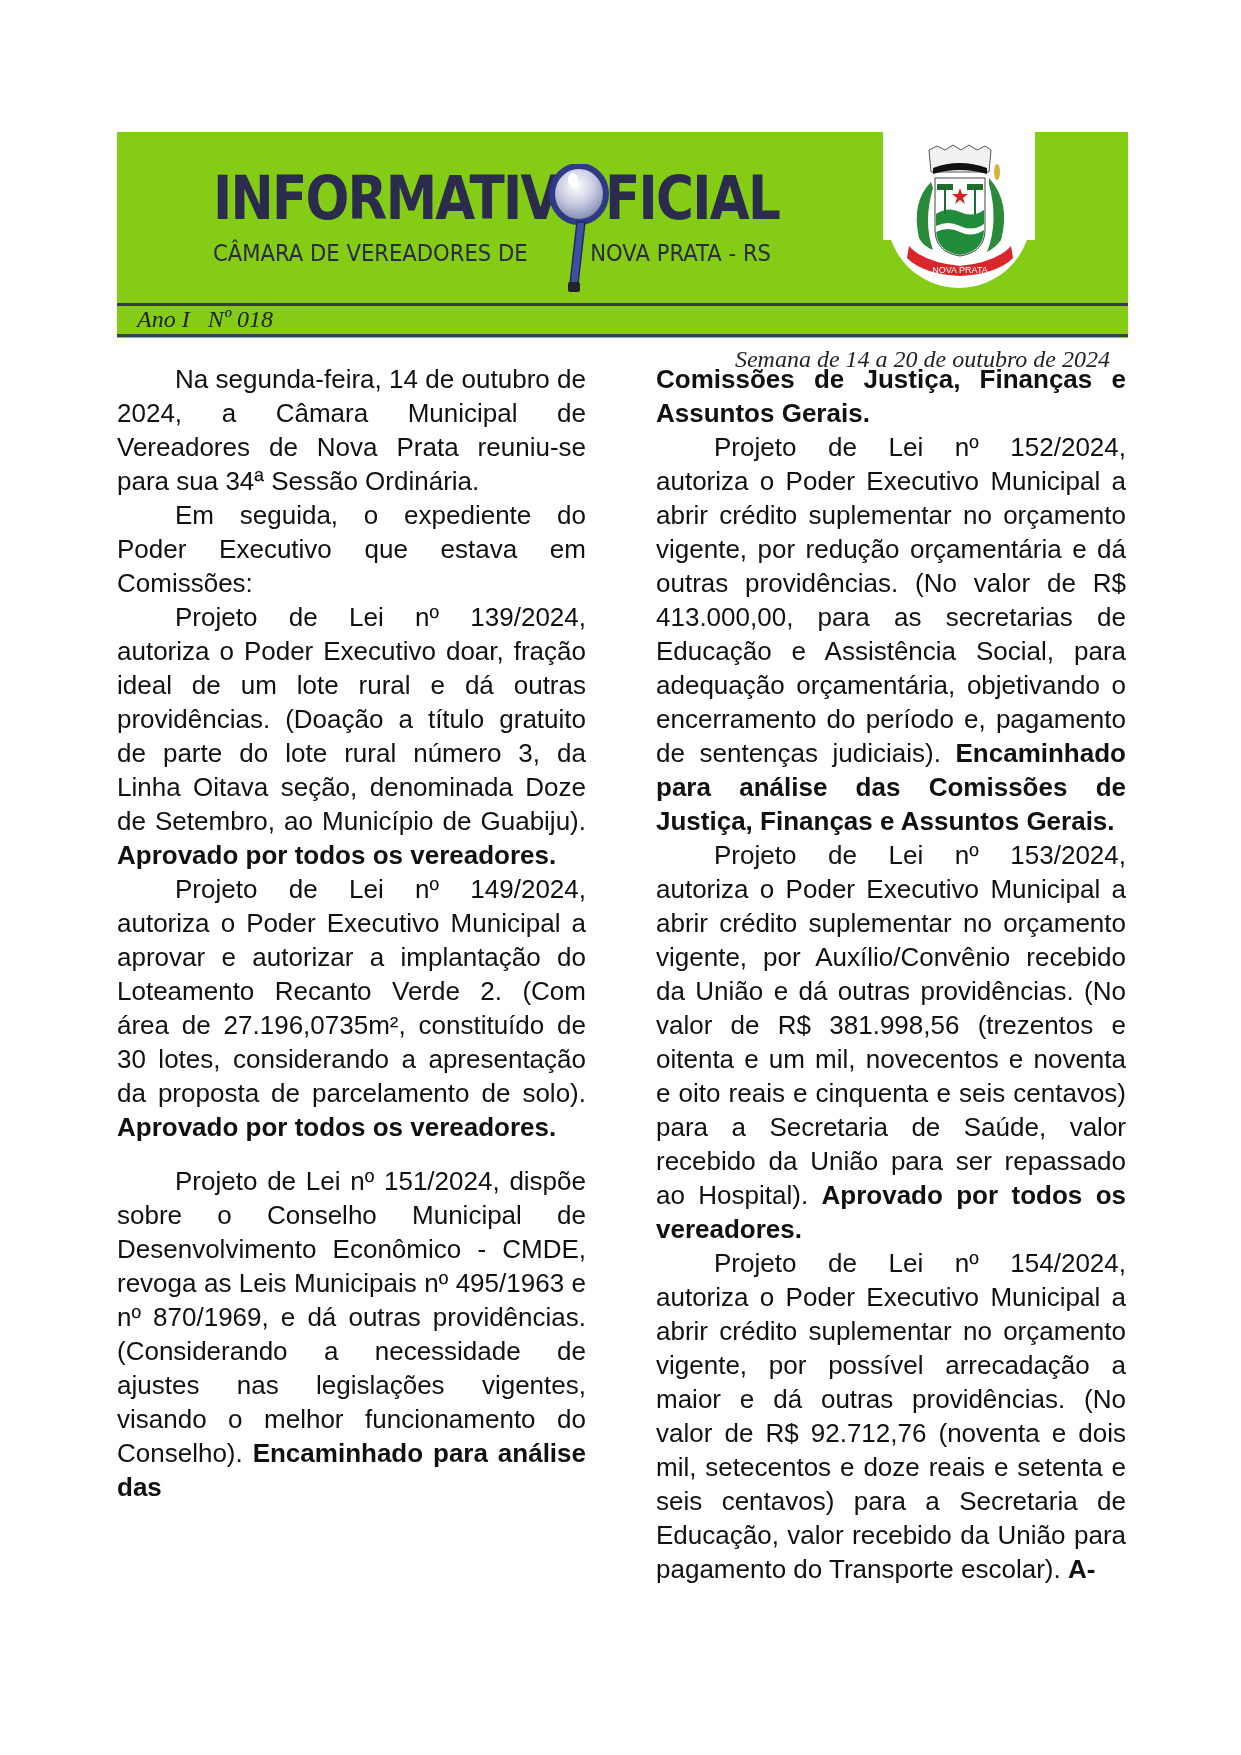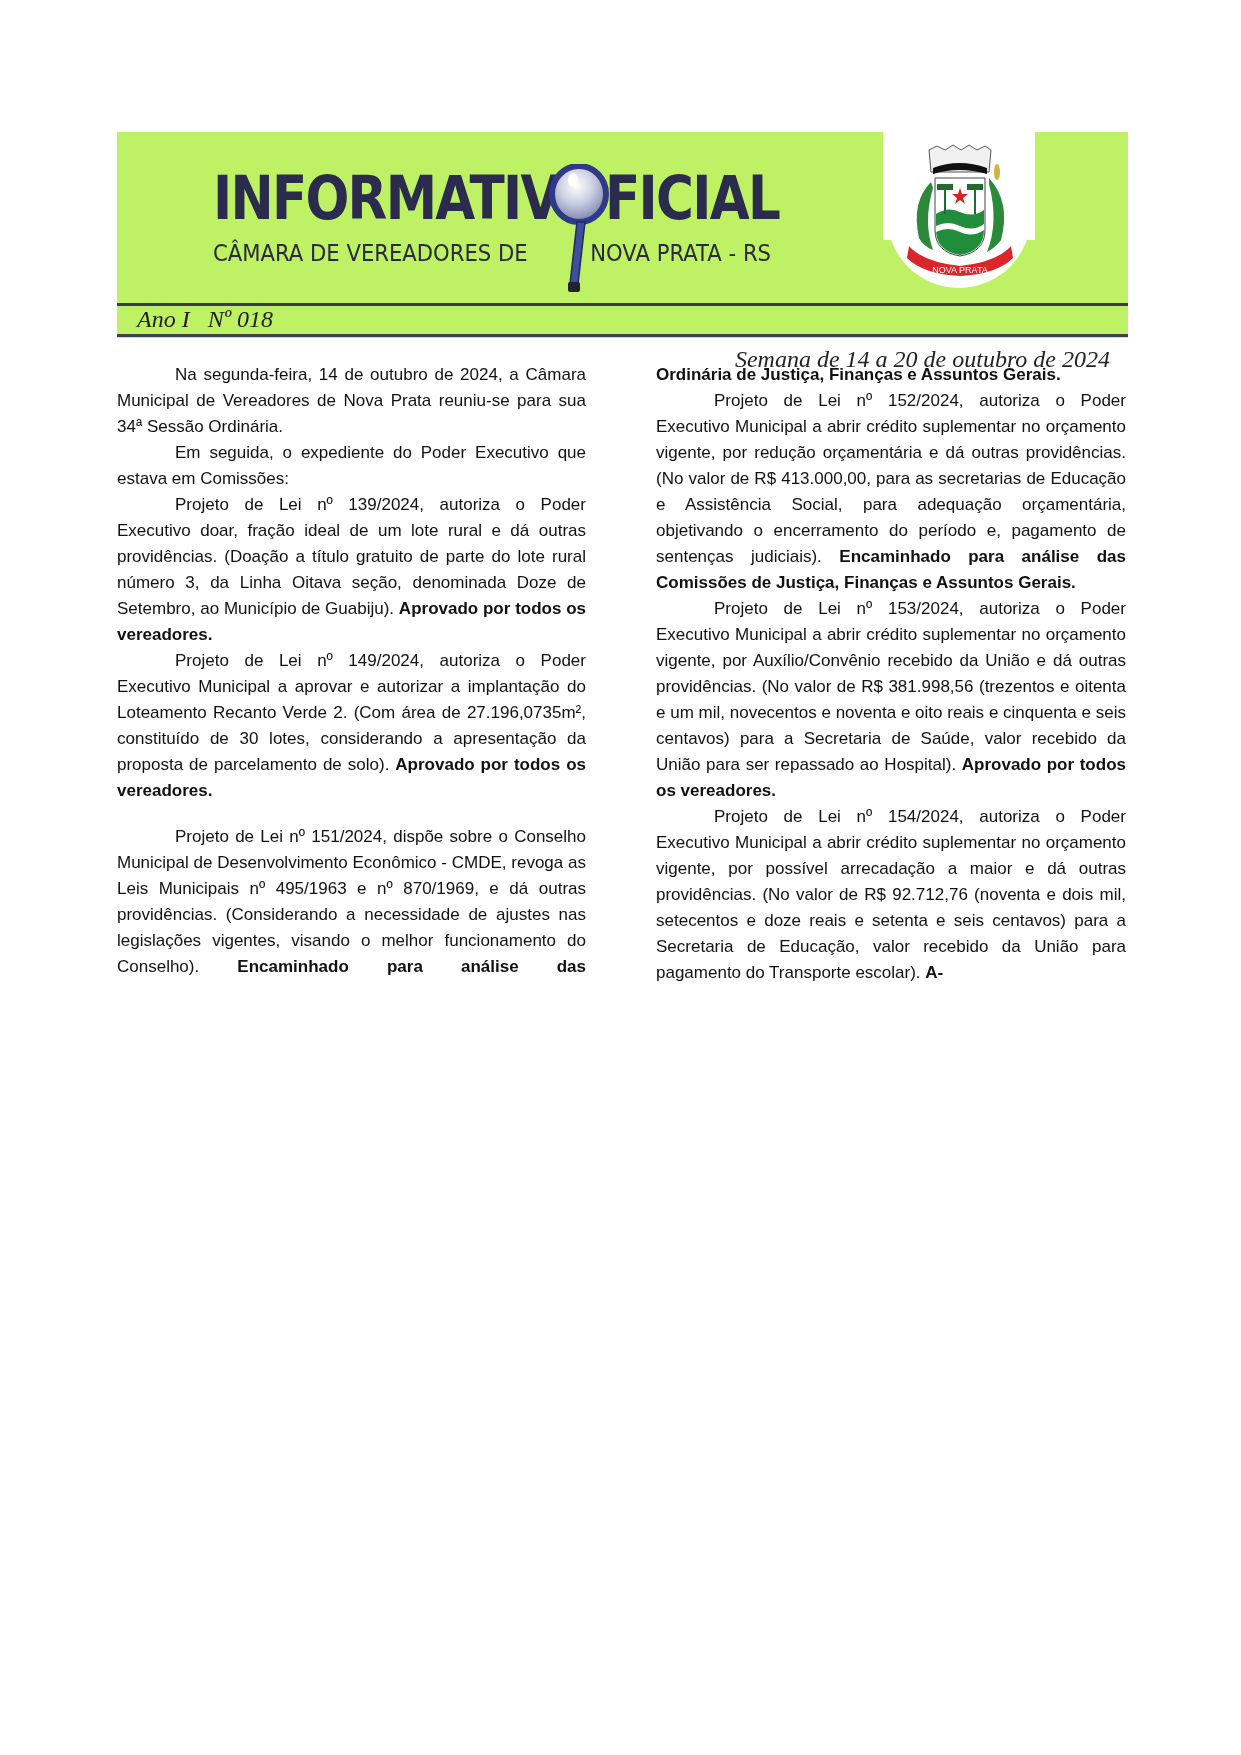--- a/index.html
+++ b/index.html
@@ -1,36 +1,36 @@
 <!DOCTYPE html>
 <html><head>
 <meta charset="utf-8">
 <style>
   html, body { margin: 0; padding: 0; background: #ffffff; }
   body { width: 1241px; height: 1755px; position: relative; overflow: hidden; font-family: "Liberation Sans", sans-serif; color: #111111; }
 
-  .banner { position: absolute; left: 117px; top: 132px; width: 1011px; height: 206px; background: #bef264; }
+  .banner { position: absolute; left: 117px; top: 132px; width: 1011px; height: 206px; background: #84cc16; }
   .title-wrap { position: absolute; left: 96px; top: 36px; }
   .masthead { font-family: "DejaVu Sans", sans-serif; font-weight: bold; font-size: 60px; letter-spacing: -2px; color: #2b2b4e; line-height: 60px; white-space: nowrap; transform: scaleX(0.86); transform-origin: left; display: flex; align-items: center; }
   .masthead .o-lens { display: inline-block; width: 46px; height: 58px; margin: 0 4px; position: relative; }
   .subhead { position: absolute; top: 72px; left: 0; font-family: "DejaVu Sans", sans-serif; font-size: 23px; color: #2b2b3e; white-space: nowrap; transform: scaleX(0.92); transform-origin: left; }
   .subhead .sub-right { position: absolute; left: 410px; top: 0; }
   .magnifier { position: absolute; left: 427px; top: 32px; width: 70px; height: 130px; }
 
   .crest-box { position: absolute; left: 766px; top: 0; width: 152px; height: 108px; background: #ffffff; }
   .crest-round { position: absolute; left: 770px; top: 60px; width: 144px; height: 96px; background: #ffffff; border-radius: 0 0 72px 72px; }
   .crest { position: absolute; left: 776px; top: 10px; width: 132px; height: 140px; }
 
   .rule-top { position: absolute; left: 0; top: 171px; width: 1011px; height: 3px; background: #343b52; }
   .rule-bottom { position: absolute; left: 0; top: 202px; width: 1011px; height: 3px; background: #3c4150; }
   .issue { position: absolute; left: 20px; top: 172px; font-family: "Liberation Serif", serif; font-style: italic; font-size: 24px; color: #222222; line-height: 30px; white-space: nowrap; }
   .issue .issue-num { margin-left: 18px; }
   .week { position: absolute; right: 18px; top: 172px; font-family: "Liberation Serif", serif; font-style: italic; font-size: 24px; color: #222222; line-height: 30px; white-space: nowrap; margin-top: 40px; }
 
-  .col { position: absolute; top: 362px; font-size: 17px; line-height: 26px; text-align: justify; }
+  .col { position: absolute; top: 362px; font-size: 26px; line-height: 34px; text-align: justify; }
   .col-left { left: 117px; width: 469px; }
   .col-right { left: 656px; width: 470px; }
   .col p { margin: 0; text-indent: 58px; }
   .col p.noindent { text-indent: 0; }
   .col b { font-weight: bold; }
   .col p.last-just { text-align-last: justify; margin-top: 20px; }
 </style>
 </head>
 <body>
 
@@ -95,17 +95,17 @@
 
 <div class="col col-left">
   <p>Na segunda-feira, 14 de outubro de 2024, a Câmara Municipal de Vereadores de Nova Prata reuniu-se para sua 34ª Sessão Ordinária.</p>
   <p>Em seguida, o expediente do Poder Executivo que estava em Comissões:</p>
   <p><span>Projeto de Lei nº 139/2024, autoriza o Poder Executivo doar, fração ideal de um lote rural e dá outras providências. (Doação a título gratuito de parte do lote rural número 3, da Linha Oitava seção, denominada Doze de Setembro, ao Município de Guabiju).</span> <b>Aprovado por todos os vereadores.</b></p>
   <p><span>Projeto de Lei nº 149/2024, autoriza o Poder Executivo Municipal a aprovar e autorizar a implantação do Loteamento Recanto Verde 2. (Com área de 27.196,0735m², constituído de 30 lotes, considerando a apresentação da proposta de parcelamento de solo).</span> <b>Aprovado por todos os vereadores.</b></p>
   <p class="last-just"><span>Projeto de Lei nº 151/2024, dispõe sobre o Conselho Municipal de Desenvolvimento Econômico - CMDE, revoga as Leis Municipais nº 495/1963 e nº 870/1969, e dá outras providências. (Considerando a necessidade de ajustes nas legislações vigentes, visando o melhor funcionamento do Conselho).</span> <b>Encaminhado para análise das</b></p>
 </div>
 
 <div class="col col-right">
-  <p class="noindent"><b>Ordinária de Justiça, Finanças e Assuntos Gerais.</b></p>
+  <p class="noindent"><b>Comissões de Justiça, Finanças e Assuntos Gerais.</b></p>
   <p><span>Projeto de Lei nº 152/2024, autoriza o Poder Executivo Municipal a abrir crédito suplementar no orçamento vigente, por redução orçamentária e dá outras providências. (No valor de R$ 413.000,00, para as secretarias de Educação e Assistência Social, para adequação orçamentária, objetivando o encerramento do período e, pagamento de sentenças judiciais).</span> <b>Encaminhado para análise das Comissões de Justiça, Finanças e Assuntos Gerais.</b></p>
   <p><span>Projeto de Lei nº 153/2024, autoriza o Poder Executivo Municipal a abrir crédito suplementar no orçamento vigente, por Auxílio/Convênio recebido da União e dá outras providências. (No valor de R$ 381.998,56 (trezentos e oitenta e um mil, novecentos e noventa e oito reais e cinquenta e seis centavos) para a Secretaria de Saúde, valor recebido da União para ser repassado ao Hospital).</span> <b>Aprovado por todos os vereadores.</b></p>
   <p><span>Projeto de Lei nº 154/2024, autoriza o Poder Executivo Municipal a abrir crédito suplementar no orçamento vigente, por possível arrecadação a maior e dá outras providências. (No valor de R$ 92.712,76 (noventa e dois mil, setecentos e doze reais e setenta e seis centavos) para a Secretaria de Educação, valor recebido da União para pagamento do Transporte escolar).</span> <b>A-</b></p>
 </div>
 
 </body></html>

